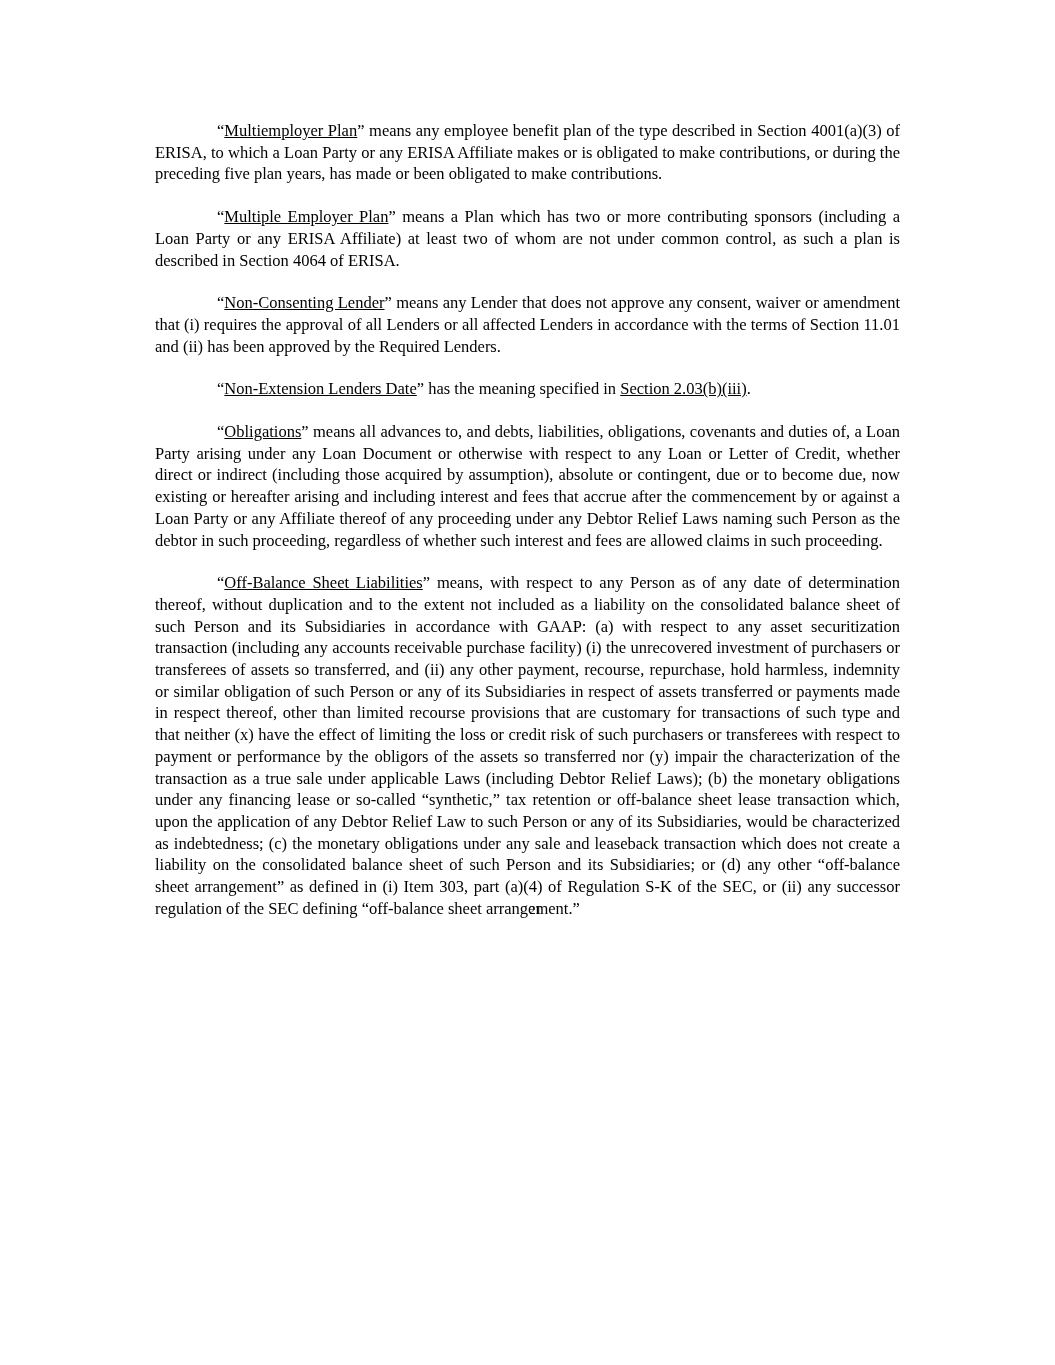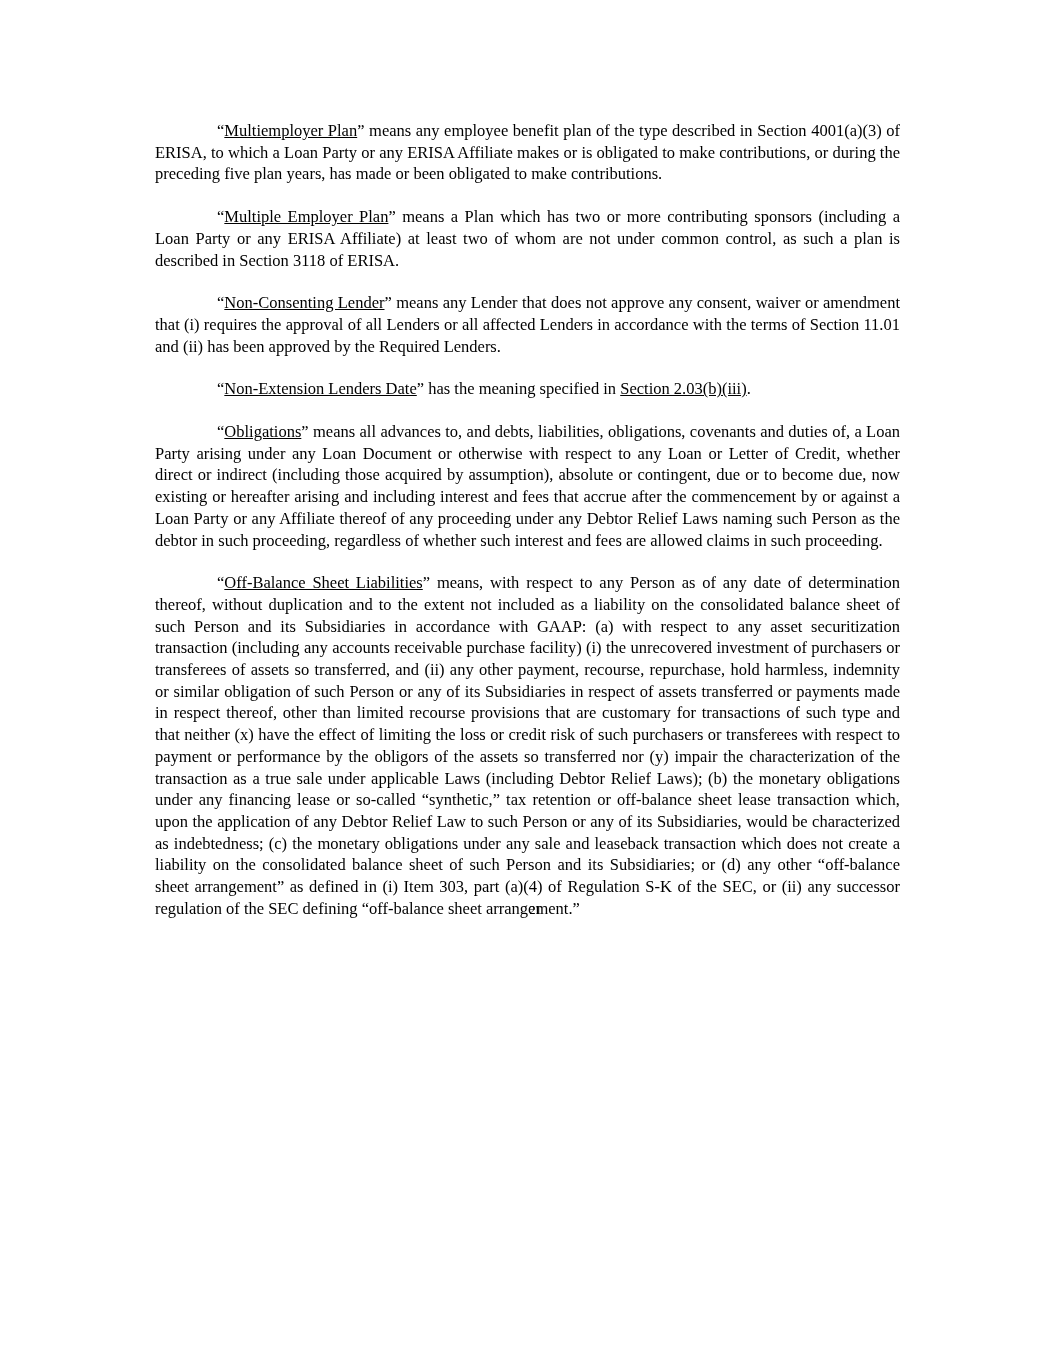--- a/index.html
+++ b/index.html
@@ -39,20 +39,20 @@
     text-align: center;
     font-size: 12px;
   }
 </style>
 </head>
 <body>
 
 <div class="page">
   <div class="content">
       <p class="para"><span>“</span><span class="u">Multiemployer Plan</span><span>” means any employee benefit plan of the type described in Section 4001(a)(3) of ERISA, to which a Loan Party or any ERISA Affiliate makes or is obligated to make contributions, or during the preceding five plan years, has made or been obligated to make contributions.</span></p>
-      <p class="para"><span>“</span><span class="u">Multiple Employer Plan</span><span>” means a Plan which has two or more contributing sponsors (including a Loan Party or any ERISA Affiliate) at least two of whom are not under common control, as such a plan is described in Section 3118 of ERISA.</span></p>
+      <p class="para"><span>“</span><span class="u">Multiple Employer Plan</span><span>” means a Plan which has two or more contributing sponsors (including a Loan Party or any ERISA Affiliate) at least two of whom are not under common control, as such a plan is described in Section 4064 of ERISA.</span></p>
       <p class="para"><span>“</span><span class="u">Non-Consenting Lender</span><span>” means any Lender that does not approve any consent, waiver or amendment that (i) requires the approval of all Lenders or all affected Lenders in accordance with the terms of Section 11.01 and (ii) has been approved by the Required Lenders.</span></p>
       <p class="para"><span>“</span><span class="u">Non-Extension Lenders Date</span><span>” has the meaning specified in </span><span class="u">Section 2.03(b)(iii)</span><span>.</span></p>
       <p class="para"><span>“</span><span class="u">Obligations</span><span>” means all advances to, and debts, liabilities, obligations, covenants and duties of, a Loan Party arising under any Loan Document or otherwise with respect to any Loan or Letter of Credit, whether direct or indirect (including those acquired by assumption), absolute or contingent, due or to become due, now existing or hereafter arising and including interest and fees that accrue after the commencement by or against a Loan Party or any Affiliate thereof of any proceeding under any Debtor Relief Laws naming such Person as the debtor in such proceeding, regardless of whether such interest and fees are allowed claims in such proceeding.</span></p>
       <p class="para"><span>“</span><span class="u">Off-Balance Sheet Liabilities</span><span>” means, with respect to any Person as of any date of determination thereof, without duplication and to the extent not included as a liability on the consolidated balance sheet of such Person and its Subsidiaries in accordance with GAAP: (a) with respect to any asset securitization transaction (including any accounts receivable purchase facility) (i) the unrecovered investment of purchasers or transferees of assets so transferred, and (ii) any other payment, recourse, repurchase, hold harmless, indemnity or similar obligation of such Person or any of its Subsidiaries in respect of assets transferred or payments made in respect thereof, other than limited recourse provisions that are customary for transactions of such type and that neither (x) have the effect of limiting the loss or credit risk of such purchasers or transferees with respect to payment or performance by the obligors of the assets so transferred nor (y) impair the characterization of the transaction as a true sale under applicable Laws (including Debtor Relief Laws); (b) the monetary obligations under any financing lease or so-called “synthetic,” tax retention or off-balance sheet lease transaction which, upon the application of any Debtor Relief Law to such Person or any of its Subsidiaries, would be characterized as indebtedness; (c) the monetary obligations under any sale and leaseback transaction which does not create a liability on the consolidated balance sheet of such Person and its Subsidiaries; or (d) any other “off-balance sheet arrangement” as defined in (i) Item 303, part (a)(4) of Regulation S-K of the SEC, or (ii) any successor regulation of the SEC defining “off-balance sheet arrangement.”</span></p>
     </div>
   <div class="page-number">21</div>
 </div>
 
 </body></html>

